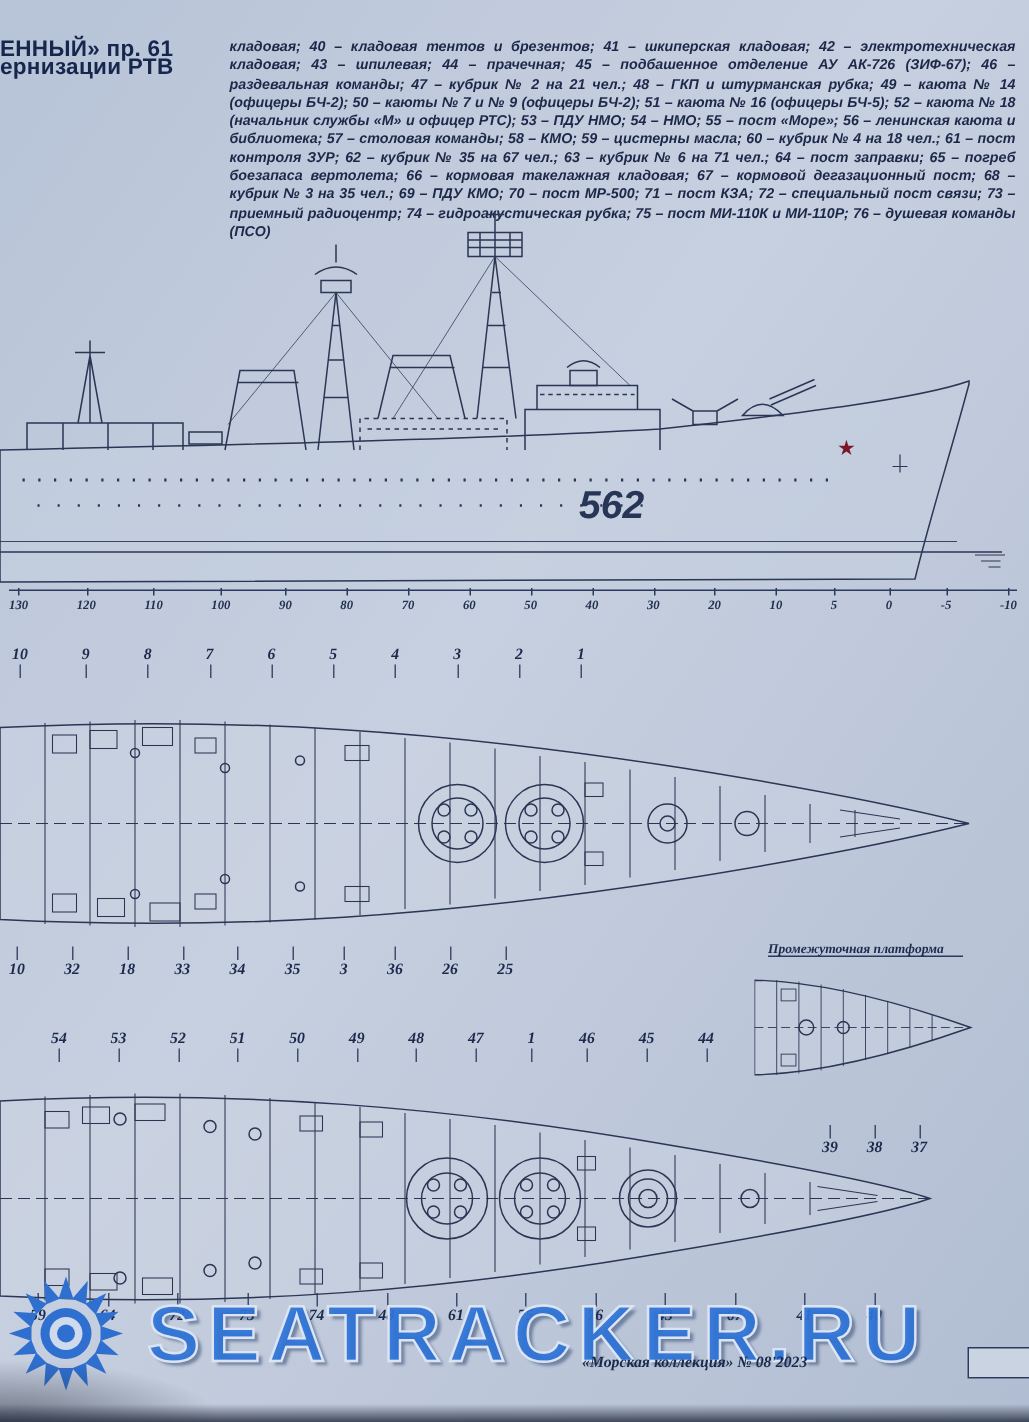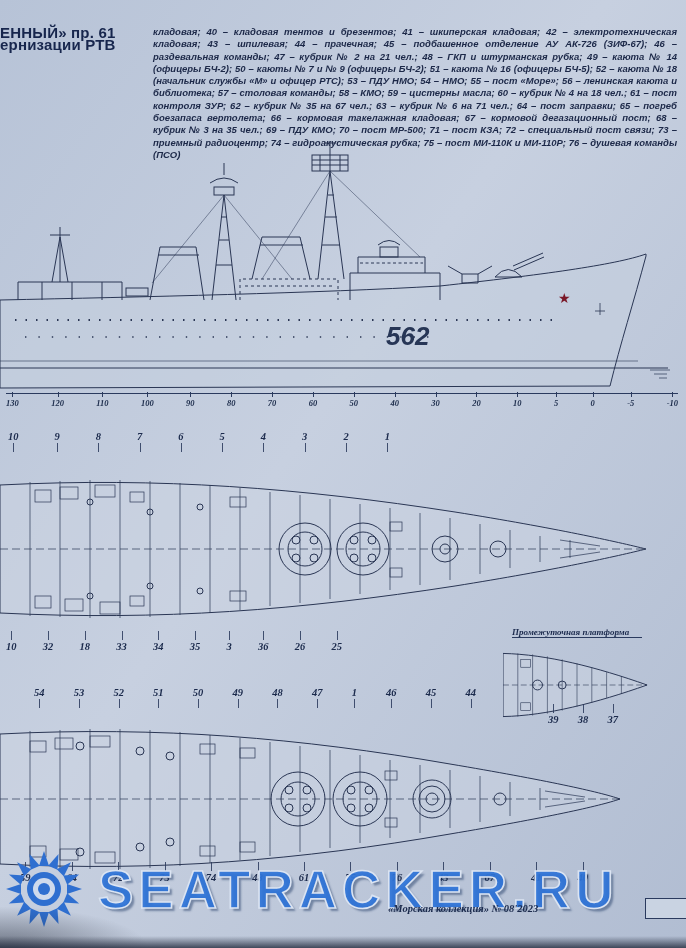--- a/index.html
+++ b/index.html
@@ -242,21 +242,21 @@
       <path d="M0,8 C45,9 95,22 146,40 C95,58 45,71 0,72 Z" fill="#cbd4e2" fill-opacity="0.5"></path>
       <path d="M0,40 H146" stroke-dasharray="6,3" stroke-width="0.6"></path>
       <path stroke-width="0.6" d="M15,8 V72 M30,9 V71 M45,11 V69 M60,14 V66 M75,18 V62 M90,22 V58 M105,27 V53 M120,31 V49"></path>
       <circle cx="35" cy="40" r="5"></circle>
         <circle cx="60" cy="40" r="4"></circle>
       <rect x="18" y="14" width="10" height="8" stroke-width="0.6"></rect>
       <rect x="18" y="58" width="10" height="8" stroke-width="0.6"></rect>
     </g>
   </svg>
 
-  <div class="abs callouts lead-up" style="top:714px;left:548px;width:70px;">
+  <div class="abs callouts lead-up" style="top:760px;left:548px;width:70px;">
       <span>39</span>
       <span>38</span>
       <span>37</span>
     </div>
 
   <div class="abs callouts lead-down" style="top:687px;left:34px;width:442px;">
       <span>54</span>
       <span>53</span>
       <span>52</span>
       <span>51</span>

